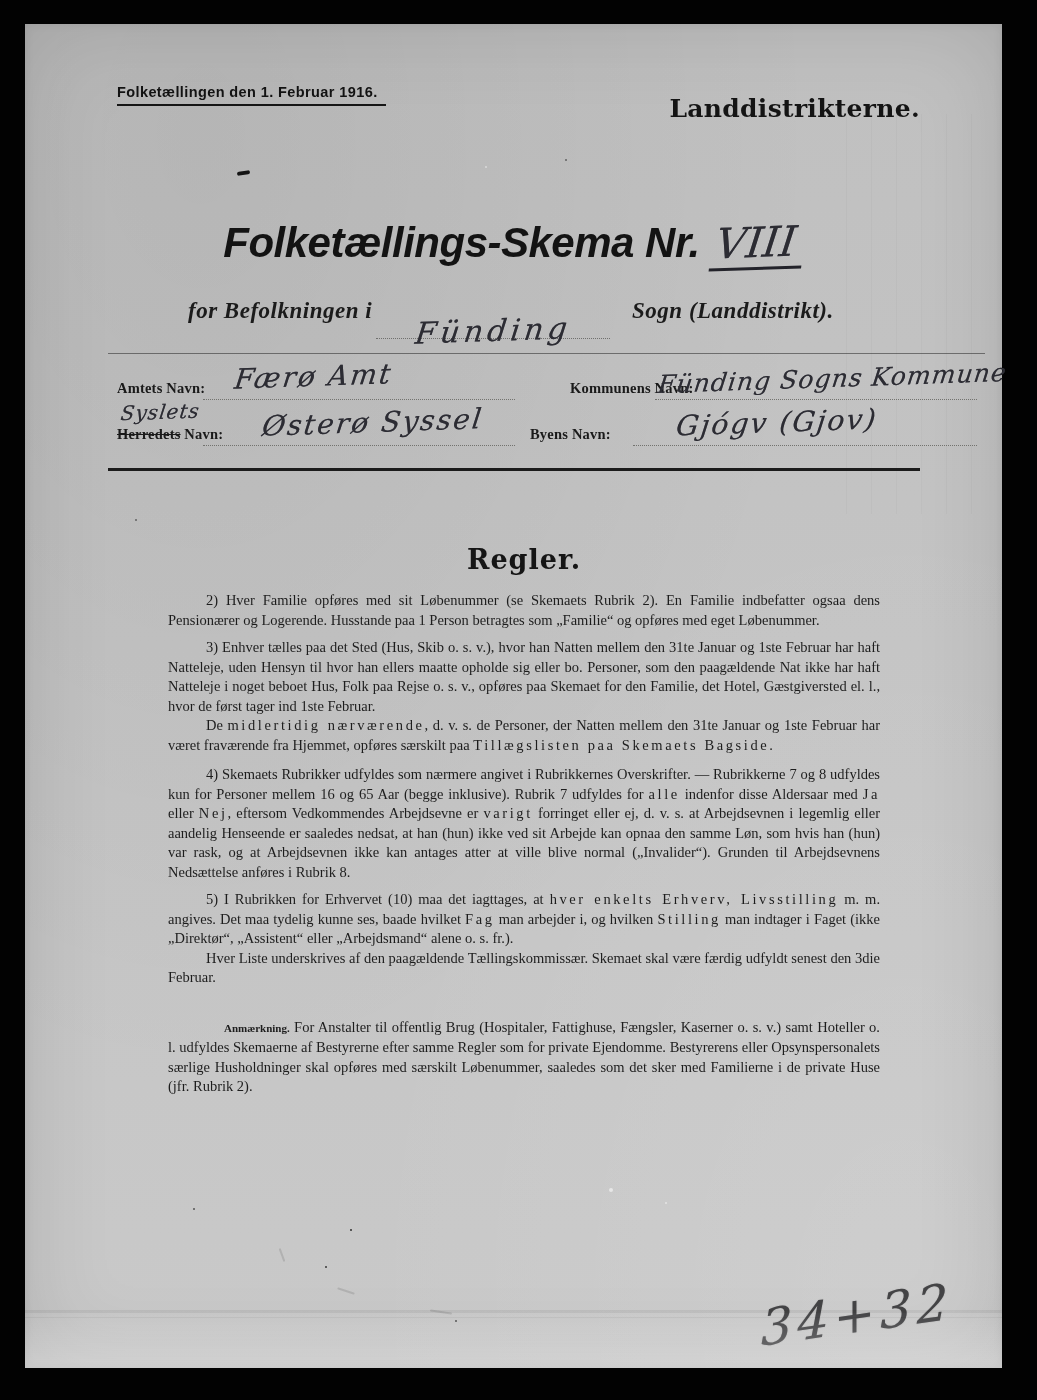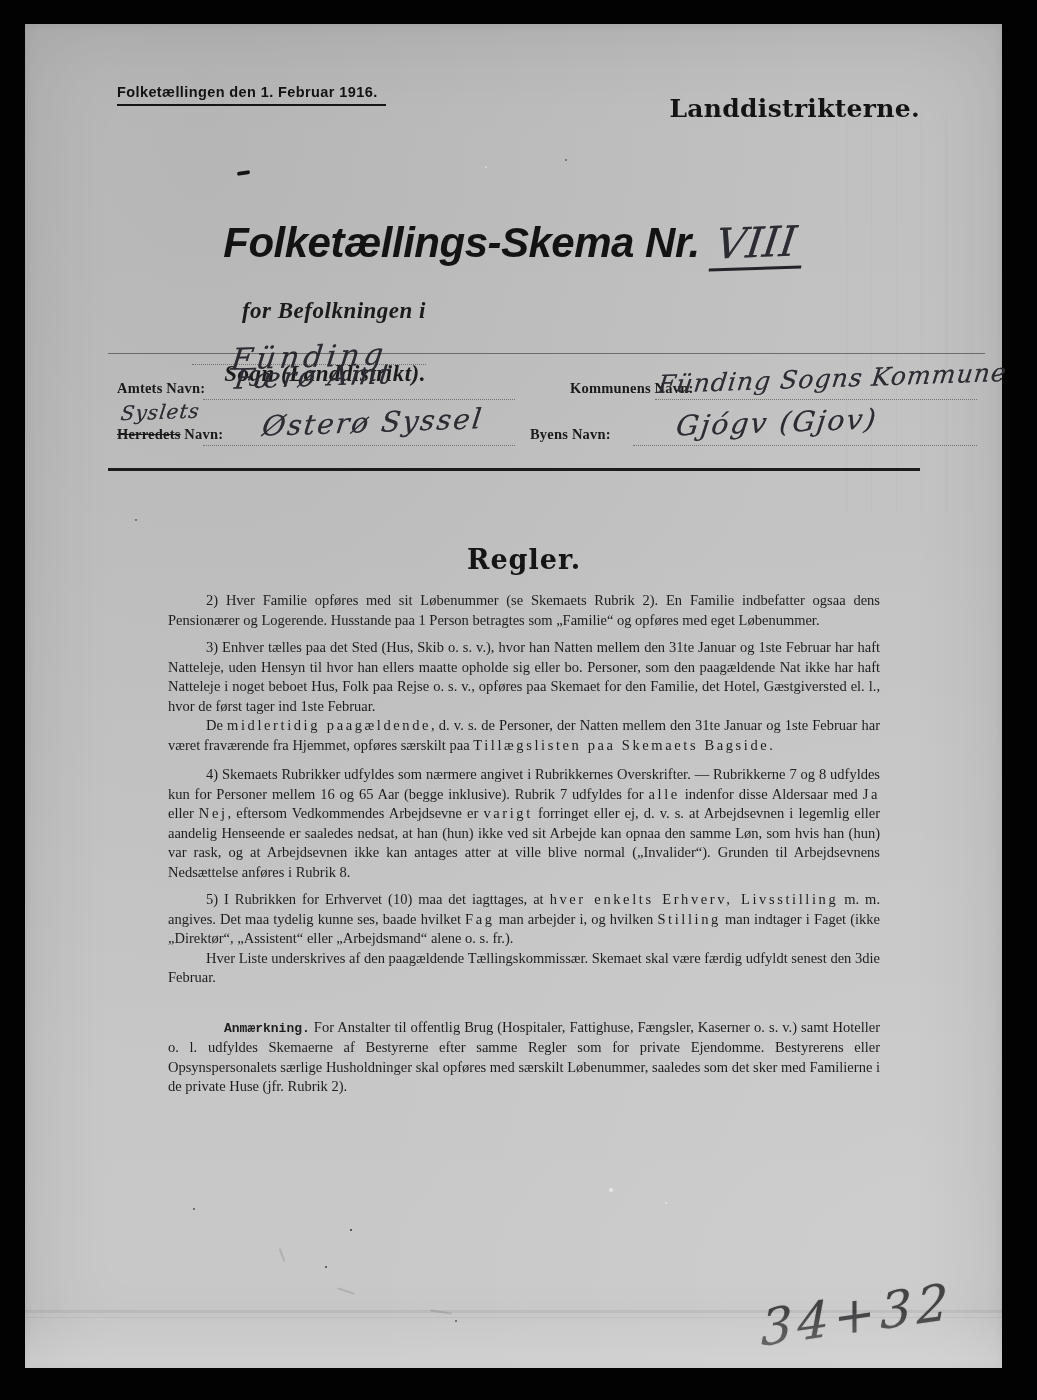--- a/index.html
+++ b/index.html
@@ -57,21 +57,21 @@
   .hw{
     font-family:"DejaVu Serif", serif;font-style:italic;color:#2c2c33;
     display:inline-block;transform:skewX(-9deg) rotate(-2deg);
     text-shadow:0 0 .5px rgba(40,40,55,.55);white-space:nowrap;
   }
   .title-num{
     font-size:42px;margin-left:12px;padding:0 8px 0 4px;
     border-bottom:3px solid #23232a;
   }
   
-  .subtitle-row{left:163px;top:274px;display:flex;align-items:flex-end;flex-direction:column;}
+  .subtitle-row{left:163px;top:274px;display:flex;align-items:flex-start;}
   .sub-txt{
     font-family:"Liberation Serif", serif;font-style:italic;font-weight:bold;
     font-size:23px;color:#1b1b1b;letter-spacing:.5px;
   }
   .sub-blank{
     width:234px;margin-left:4px;border-bottom:1.5px dotted #70706e;
     display:inline-flex;justify-content:center;align-items:flex-end;height:36px;
     position:relative;top:4px;
   }
   .sub-blank .hw{font-size:30px;letter-spacing:4px;position:relative;top:10px;}
@@ -95,21 +95,21 @@
     text-align:center;font-family:"DejaVu Serif", serif;font-weight:bold;
     font-size:27px;color:#151515;letter-spacing:1px;margin:0 0 16px 0;
   }
   .rule-p{
     font-family:"Liberation Serif", serif;font-size:14.5px;line-height:19.5px;
     color:#1d1d1d;text-align:justify;text-indent:38px;margin:0;
   }
   .mb6{margin-bottom:6px;} .mb8{margin-bottom:8px;} .mb10{margin-bottom:10px;}
   .seg-sp{letter-spacing:2.6px;}
   .seg-b{font-weight:bold;}
-  .seg-bs{font-weight:bold;font-family:Liberation Mono, monospace;font-size:13px;}
+  .seg-bs{font-weight:bold;font-family:Liberation Serif, serif;font-size:11px;}
   .anm{margin-top:30px;text-indent:56px;}
   
   .pencil{
     left:735px;top:1262px;
     font-family:"DejaVu Serif", serif;font-style:italic;font-size:50px;
     color:rgba(45,45,48,.78);letter-spacing:5px;
     transform:rotate(-8deg) skewX(-8deg);
     text-shadow:0 0 1px rgba(60,60,60,.4);
   }
   
@@ -175,21 +175,21 @@
   <div class="abs f-label" style="left:505px;top:402px;">Byens Navn:</div>
   <div class="abs w-line" style="left:608px;top:420px;width:344px;"></div>
   <div class="abs hw hw-field" style="left:652px;top:382px;">Gjógv (Gjov)</div>
 
   <div class="abs rule-heavy"></div>
 
   <div class="abs text-col">
     <h2 class="regler-h">Regler.</h2>
     <p class="rule-p mb8"><span>2) Hver Familie opføres med sit Løbenummer (se Skemaets Rubrik 2).  En Familie indbefatter ogsaa dens Pensionærer og Logerende.  Husstande paa 1 Person betragtes som „Familie“ og opføres med eget Løbenummer.</span></p>
     <p class="rule-p"><span>3) Enhver tælles paa det Sted (Hus, Skib o. s. v.), hvor han Natten mellem den 31te Januar og 1ste Februar har haft Natteleje, uden Hensyn til hvor han ellers maatte opholde sig eller bo.  Personer, som den paagældende Nat ikke har haft Natteleje i noget beboet Hus, Folk paa Rejse o. s. v., opføres paa Skemaet for den Familie, det Hotel, Gæstgiversted el. l., hvor de først tager ind 1ste Februar.</span></p>
-    <p class="rule-p mb10"><span>De </span><span class="seg-sp">midlertidig paagældende</span><span>, d. v. s. de Personer, der Natten mellem den 31te Januar og 1ste Februar har været fraværende fra Hjemmet, opføres særskilt paa </span><span class="seg-sp">Tillægslisten paa Skemaets Bagside</span><span>.</span></p>
+    <p class="rule-p mb10"><span>De </span><span class="seg-sp">midlertidig nærværende</span><span>, d. v. s. de Personer, der Natten mellem den 31te Januar og 1ste Februar har været fraværende fra Hjemmet, opføres særskilt paa </span><span class="seg-sp">Tillægslisten paa Skemaets Bagside</span><span>.</span></p>
     <p class="rule-p mb8"><span>4) Skemaets Rubrikker udfyldes som nærmere angivet i Rubrikkernes Overskrifter. — Rubrikkerne 7 og 8 udfyldes kun for Personer mellem 16 og 65 Aar (begge inklusive).  Rubrik 7 udfyldes for </span><span class="seg-sp">alle</span><span> indenfor disse Aldersaar med </span><span class="seg-sp">Ja</span><span> eller </span><span class="seg-sp">Nej</span><span>, eftersom Vedkommendes Arbejdsevne er </span><span class="seg-sp">varigt</span><span> forringet eller ej, d. v. s. at Arbejdsevnen i legemlig eller aandelig Henseende er saaledes nedsat, at han (hun) ikke ved sit Arbejde kan opnaa den samme Løn, som hvis han (hun) var rask, og at Arbejdsevnen ikke kan antages atter at ville blive normal („Invalider“).  Grunden til Arbejdsevnens Nedsættelse anføres i Rubrik 8.</span></p>
     <p class="rule-p"><span>5) I Rubrikken for Erhvervet (10) maa det iagttages, at </span><span class="seg-sp">hver enkelts Erhverv, Livsstilling</span><span> m. m. angives.  Det maa tydelig kunne ses, baade hvilket </span><span class="seg-sp">Fag</span><span> man arbejder i, og hvilken </span><span class="seg-sp">Stilling</span><span> man indtager i Faget (ikke „Direktør“, „Assistent“ eller „Arbejdsmand“ alene o. s. fr.).</span></p>
     <p class="rule-p"><span>Hver Liste underskrives af den paagældende Tællingskommissær.  Skemaet skal være færdig udfyldt senest den 3die Februar.</span></p>
     <p class="rule-p anm"><span class="seg-bs">Anmærkning.</span><span>  For Anstalter til offentlig Brug (Hospitaler, Fattighuse, Fængsler, Kaserner o. s. v.) samt Hoteller o. l. udfyldes Skemaerne af Bestyrerne efter samme Regler som for private Ejendomme.  Bestyrerens eller Opsynspersonalets særlige Husholdninger skal opføres med særskilt Løbenummer, saaledes som det sker med Familierne i de private Huse (jfr. Rubrik 2).</span></p>
   </div>
 
   <div class="abs pencil">34+32</div>
 
   <div class="abs crease1"></div>
   <div class="abs crease2"></div>

